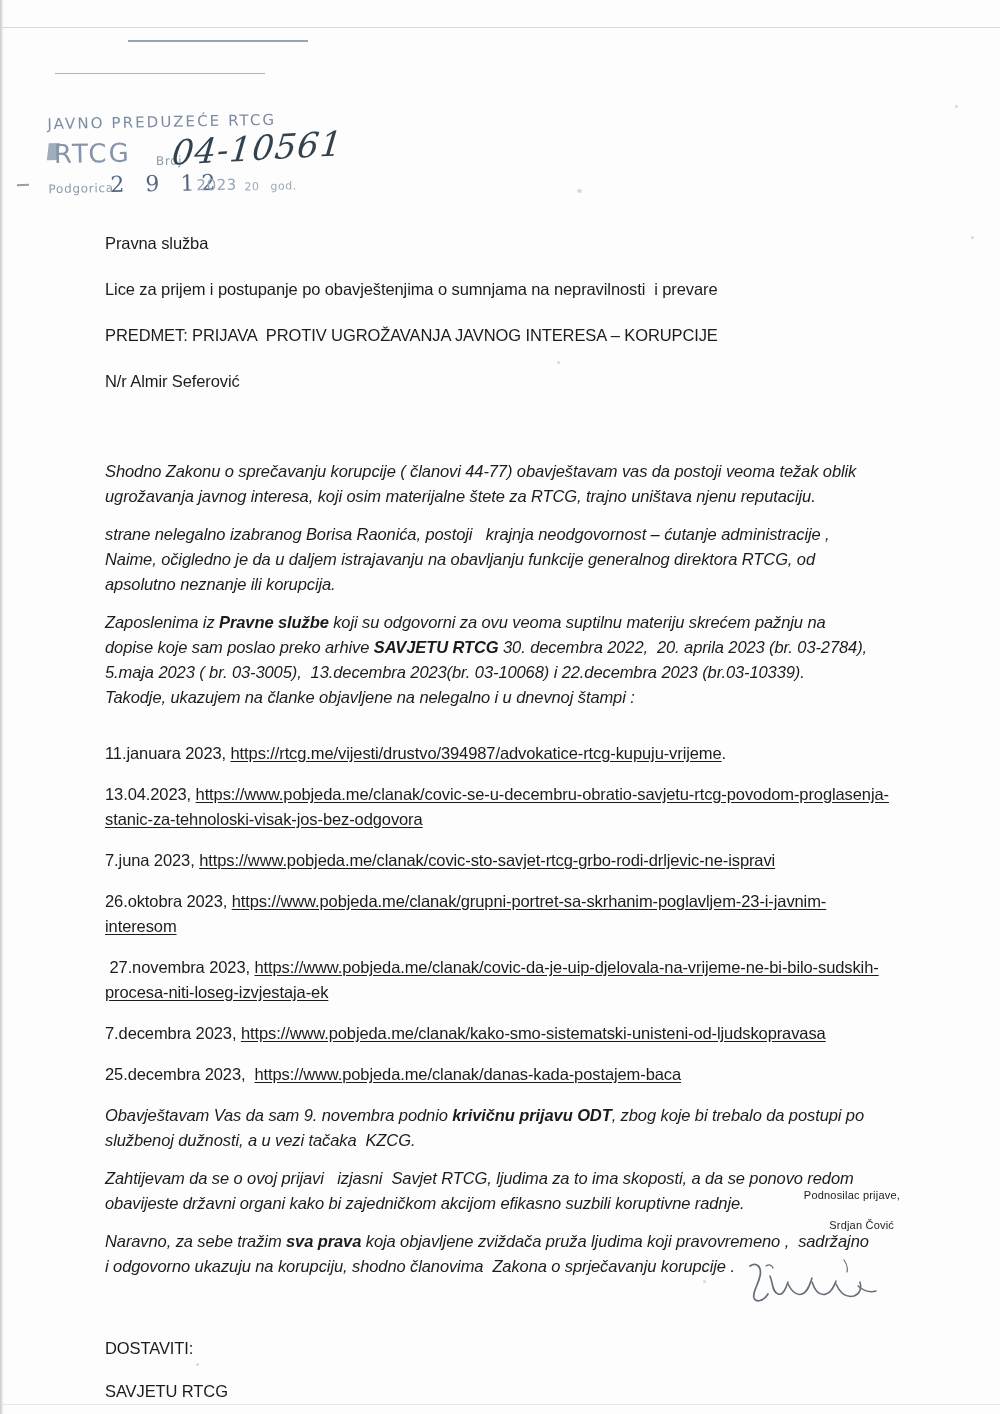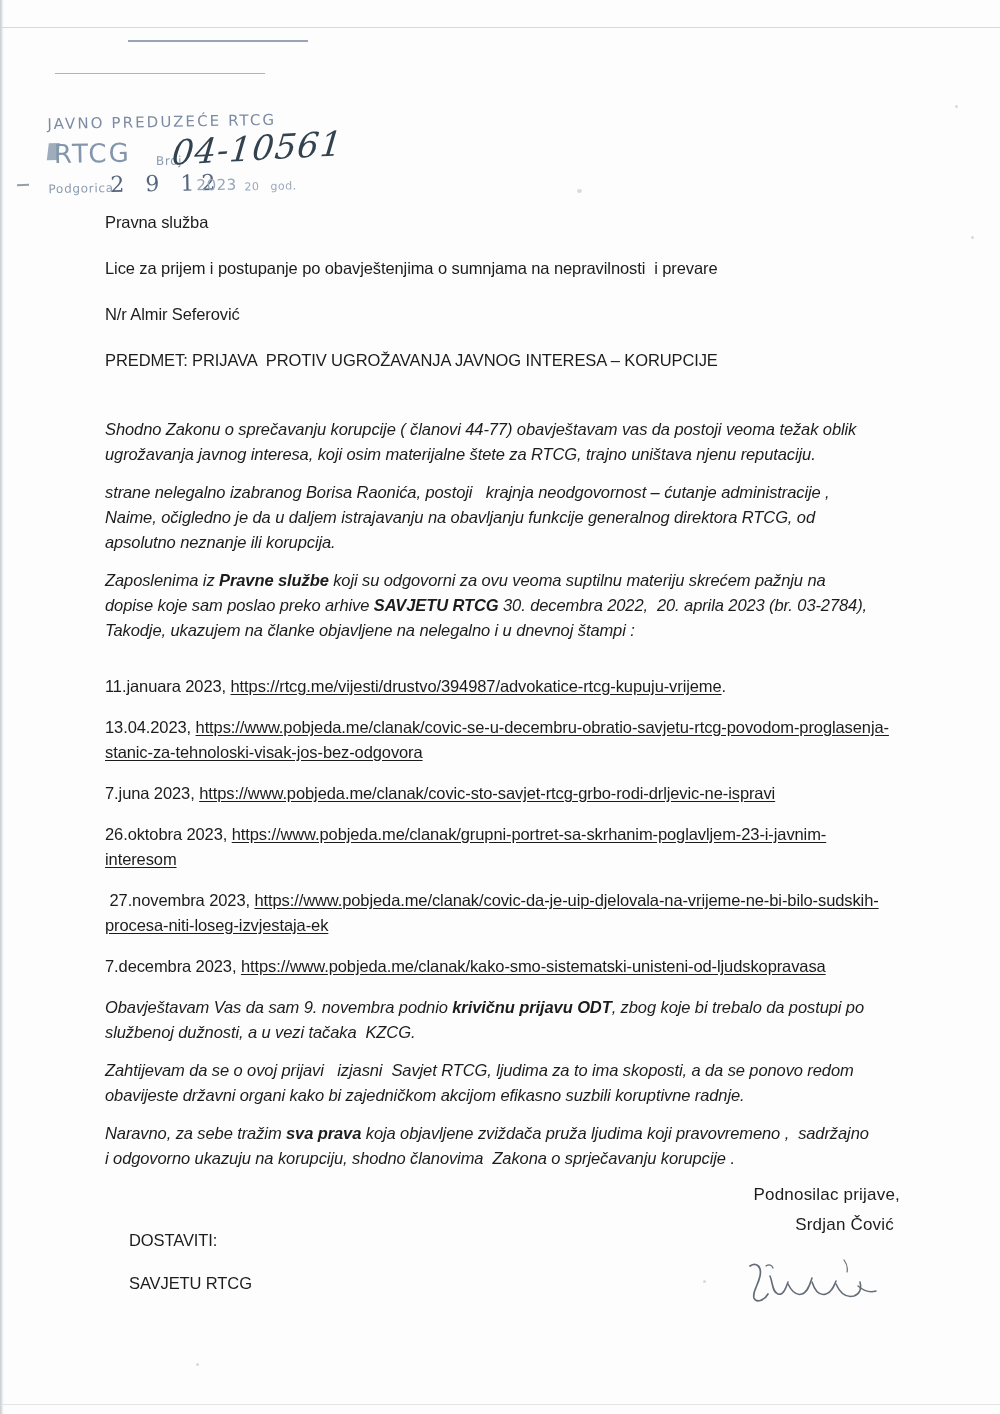--- a/index.html
+++ b/index.html
@@ -188,48 +188,48 @@
     left: 105px;
     top: 210px;
     width: 790px;
   }
   .line {
     font-size: 16.5px;
     line-height: 25px;
     letter-spacing: -0.1px;
     white-space: pre-wrap;
   }
-  .head-line { margin-bottom: 21px; }
+  .head-line { margin-bottom: 21px; margin-top: 21px; }
   .para {
     margin-bottom: 13px;
     font-style: italic;
   }
   .para:last-child { margin-bottom: 0; }
   .gap-big { height: 44px; }
   .gap-small { height: 18px; }
   b { font-weight: 700; }
   .u {
     text-decoration: underline;
     text-underline-offset: 2px;
   }
   .urlitem { margin-bottom: 16px; }
 
-  .dostaviti { margin-top: 0; margin-left: 24px; }
+  .dostaviti { margin-top: 0; }
   .dostaviti .line { margin-bottom: 18px; }
 
   .sign-block {
     position: absolute;
     left: 600px;
     top: 1180px;
     width: 300px;
     text-align: right;
     padding-right: 18px;
   }
   .sign-line {
-    font-size: 17px;
+    font-size: 11px;
     line-height: 30px;
     letter-spacing: .2px;
   }
   .sign-name { padding-right: 6px; }
   .signature {
     position: absolute;
     left: 740px;
     top: 1258px;
     width: 160px;
     height: 60px;
@@ -270,56 +270,58 @@
   </div>
   <div class="stamp-underline-1"></div>
   <div class="stamp-underline-2"></div>
   <div class="stamp-number">04-10561</div>
   <div class="left-dash"></div>
 
   <div class="doc">
 
     <div class="line head-line">Pravna služba</div>
     <div class="line head-line">Lice za prijem i postupanje po obavještenjima o sumnjama na nepravilnosti  i prevare</div>
+    <div class="line">PREDMET: PRIJAVA  PROTIV UGROŽAVANJA JAVNOG INTERESA – KORUPCIJE</div>
     <div class="line head-line">N/r Almir Seferović</div>
-    <div class="line">PREDMET: PRIJAVA  PROTIV UGROŽAVANJA JAVNOG INTERESA – KORUPCIJE</div>
 
     <div class="gap-big"></div>
 
     <div class="para">
       <div class="line">Shodno Zakonu o sprečavanju korupcije ( članovi 44-77) obavještavam vas da postoji veoma težak oblik</div>
       <div class="line">ugrožavanja javnog interesa, koji osim materijalne štete za RTCG, trajno uništava njenu reputaciju.</div>
     </div>
 
     <div class="para">
       <div class="line">strane nelegalno izabranog Borisa Raonića, postoji   krajnja neodgovornost – ćutanje administracije ,</div>
       <div class="line">Naime, očigledno je da u daljem istrajavanju na obavljanju funkcije generalnog direktora RTCG, od</div>
       <div class="line">apsolutno neznanje ili korupcija.</div>
     </div>
 
     <div class="para">
       <div class="line"><span>Zaposlenima iz </span><b>Pravne službe</b><span> koji su odgovorni za ovu veoma suptilnu materiju skrećem pažnju na</span></div>
       <div class="line"><span>dopise koje sam poslao preko arhive </span><b>SAVJETU RTCG</b><span> 30. decembra 2022,  20. aprila 2023 (br. 03-2784),</span></div>
+      <div class="line">5.maja 2023 ( br. 03-3005),  13.decembra 2023(br. 03-10068) i 22.decembra 2023 (br.03-10339).</div>
       <div class="line">Takodje, ukazujem na članke objavljene na nelegalno i u dnevnoj štampi :</div>
     </div>
 
     <div class="gap-small"></div>
 
     <div class="urlitem"><span class="line">11.januara 2023, </span><span class="line u">https://rtcg.me/vijesti/drustvo/394987/advokatice-rtcg-kupuju-vrijeme</span><span class="line">.</span></div>
 
     <div class="urlitem"><span class="line">13.04.2023, </span><span class="line u">https://www.pobjeda.me/clanak/covic-se-u-decembru-obratio-savjetu-rtcg-povodom-proglasenja-stanic-za-tehnoloski-visak-jos-bez-odgovora</span></div>
 
     <div class="urlitem"><span class="line">7.juna 2023, </span><span class="line u">https://www.pobjeda.me/clanak/covic-sto-savjet-rtcg-grbo-rodi-drljevic-ne-ispravi</span></div>
 
     <div class="urlitem"><span class="line">26.oktobra 2023, </span><span class="line u">https://www.pobjeda.me/clanak/grupni-portret-sa-skrhanim-poglavljem-23-i-javnim-interesom</span></div>
 
     <div class="urlitem"><span class="line"> 27.novembra 2023, </span><span class="line u">https://www.pobjeda.me/clanak/covic-da-je-uip-djelovala-na-vrijeme-ne-bi-bilo-sudskih-procesa-niti-loseg-izvjestaja-ek</span></div>
 
     <div class="urlitem"><span class="line">7.decembra 2023, </span><span class="line u">https://www.pobjeda.me/clanak/kako-smo-sistematski-unisteni-od-ljudskopravasa</span></div>
 
+    <div class="urlitem"><span class="line">25.decembra 2023,  </span><span class="line u">https://www.pobjeda.me/clanak/danas-kada-postajem-baca</span></div>
 
     <div class="para">
       <div class="line"><span>Obavještavam Vas da sam 9. novembra podnio </span><b>krivičnu prijavu ODT</b><span>, zbog koje bi trebalo da postupi po</span></div>
       <div class="line">službenoj dužnosti, a u vezi tačaka  KZCG.</div>
     </div>
 
     <div class="para">
       <div class="line">Zahtijevam da se o ovoj prijavi   izjasni  Savjet RTCG, ljudima za to ima skoposti, a da se ponovo redom</div>
       <div class="line">obavijeste državni organi kako bi zajedničkom akcijom efikasno suzbili koruptivne radnje.</div>
     </div>

